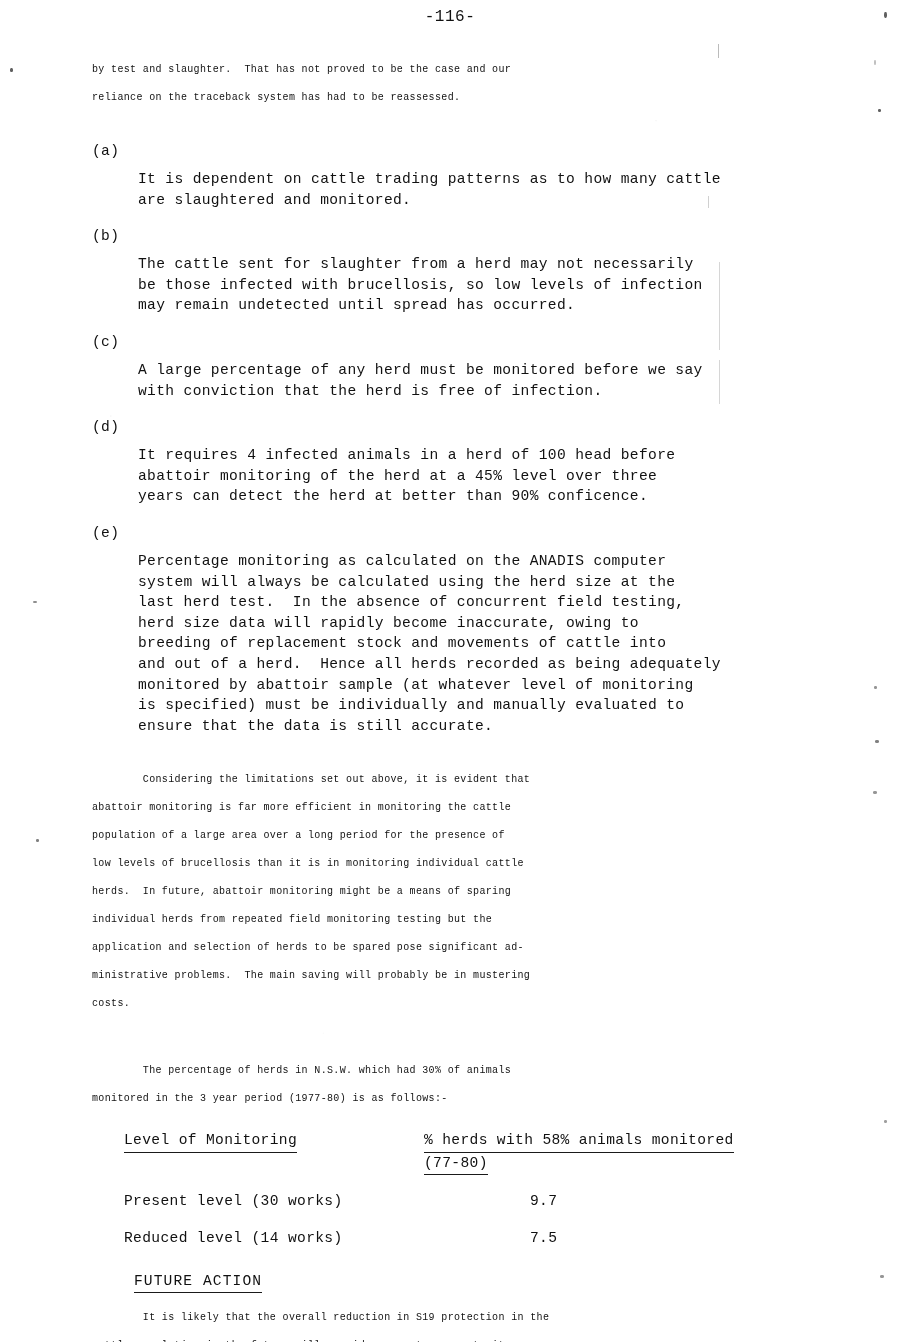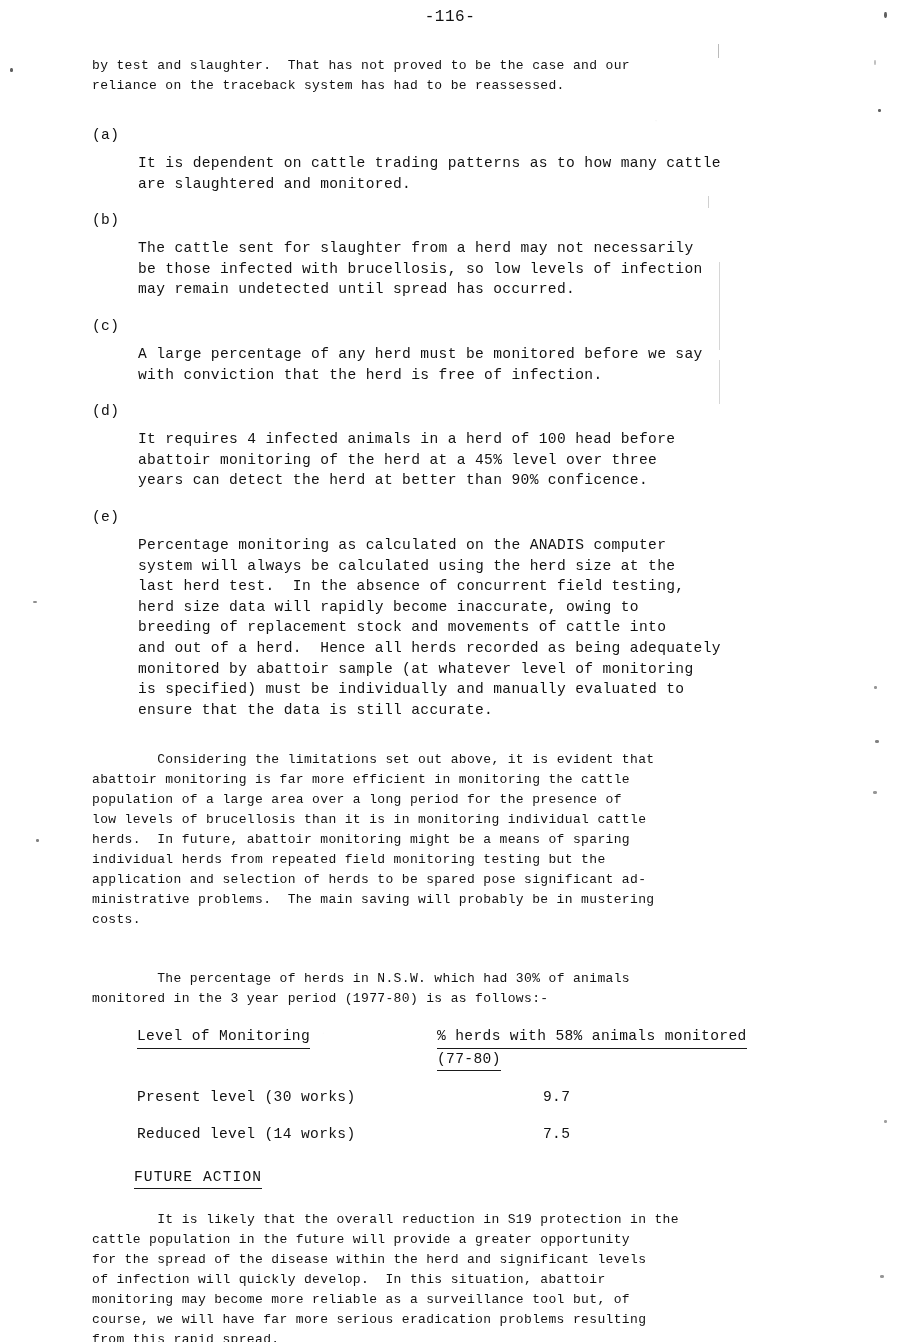--- a/index.html
+++ b/index.html
@@ -39,22 +39,22 @@
     letter-spacing: 0.5px;
   }
   .body-col {
     position: absolute;
     left: 92px;
     top: 56px;
     width: 740px;
   }
   p.para {
     margin: 0 0 17px 0;
-    font-size: 13px;
-    line-height: 20px;
+    font-size: 10px;
+    line-height: 28px;
     letter-spacing: 0.35px;
     white-space: pre-wrap;
   }
   
   .list-item {
     display: flex;
     margin: 0 0 16px 0;
   }
   .list-item .marker {
     width: 46px;
@@ -73,36 +73,36 @@
   }
   .block-gap-sm { height: 6px; }
   .block-gap-md { height: 14px; }
   .block-gap-lg { height: 22px; }
 
   
   .section-heading {
     font-size: 14.6px;
     line-height: 20.6px;
     letter-spacing: 1.1px;
-    margin: 0 0 21px 42px;
+    margin: 0 0 11px 42px;
     display: inline-block;
     border-bottom: 1.4px solid #1a1a1a;
     padding-bottom: 1px;
   }
   .heading-wrap { margin-bottom: 0; }
 
   
   .table-block {
     margin: 6px 0 0 0;
     position: relative;
   }
   .tbl {
     border-collapse: collapse;
     width: 700px;
-    margin-left: 45px;
+    margin-left: 32px;
   }
   .tbl th, .tbl td {
     font-size: 14.6px;
     line-height: 20.6px;
     letter-spacing: 0.35px;
     font-weight: normal;
     text-align: left;
     vertical-align: top;
     padding: 0;
   }

